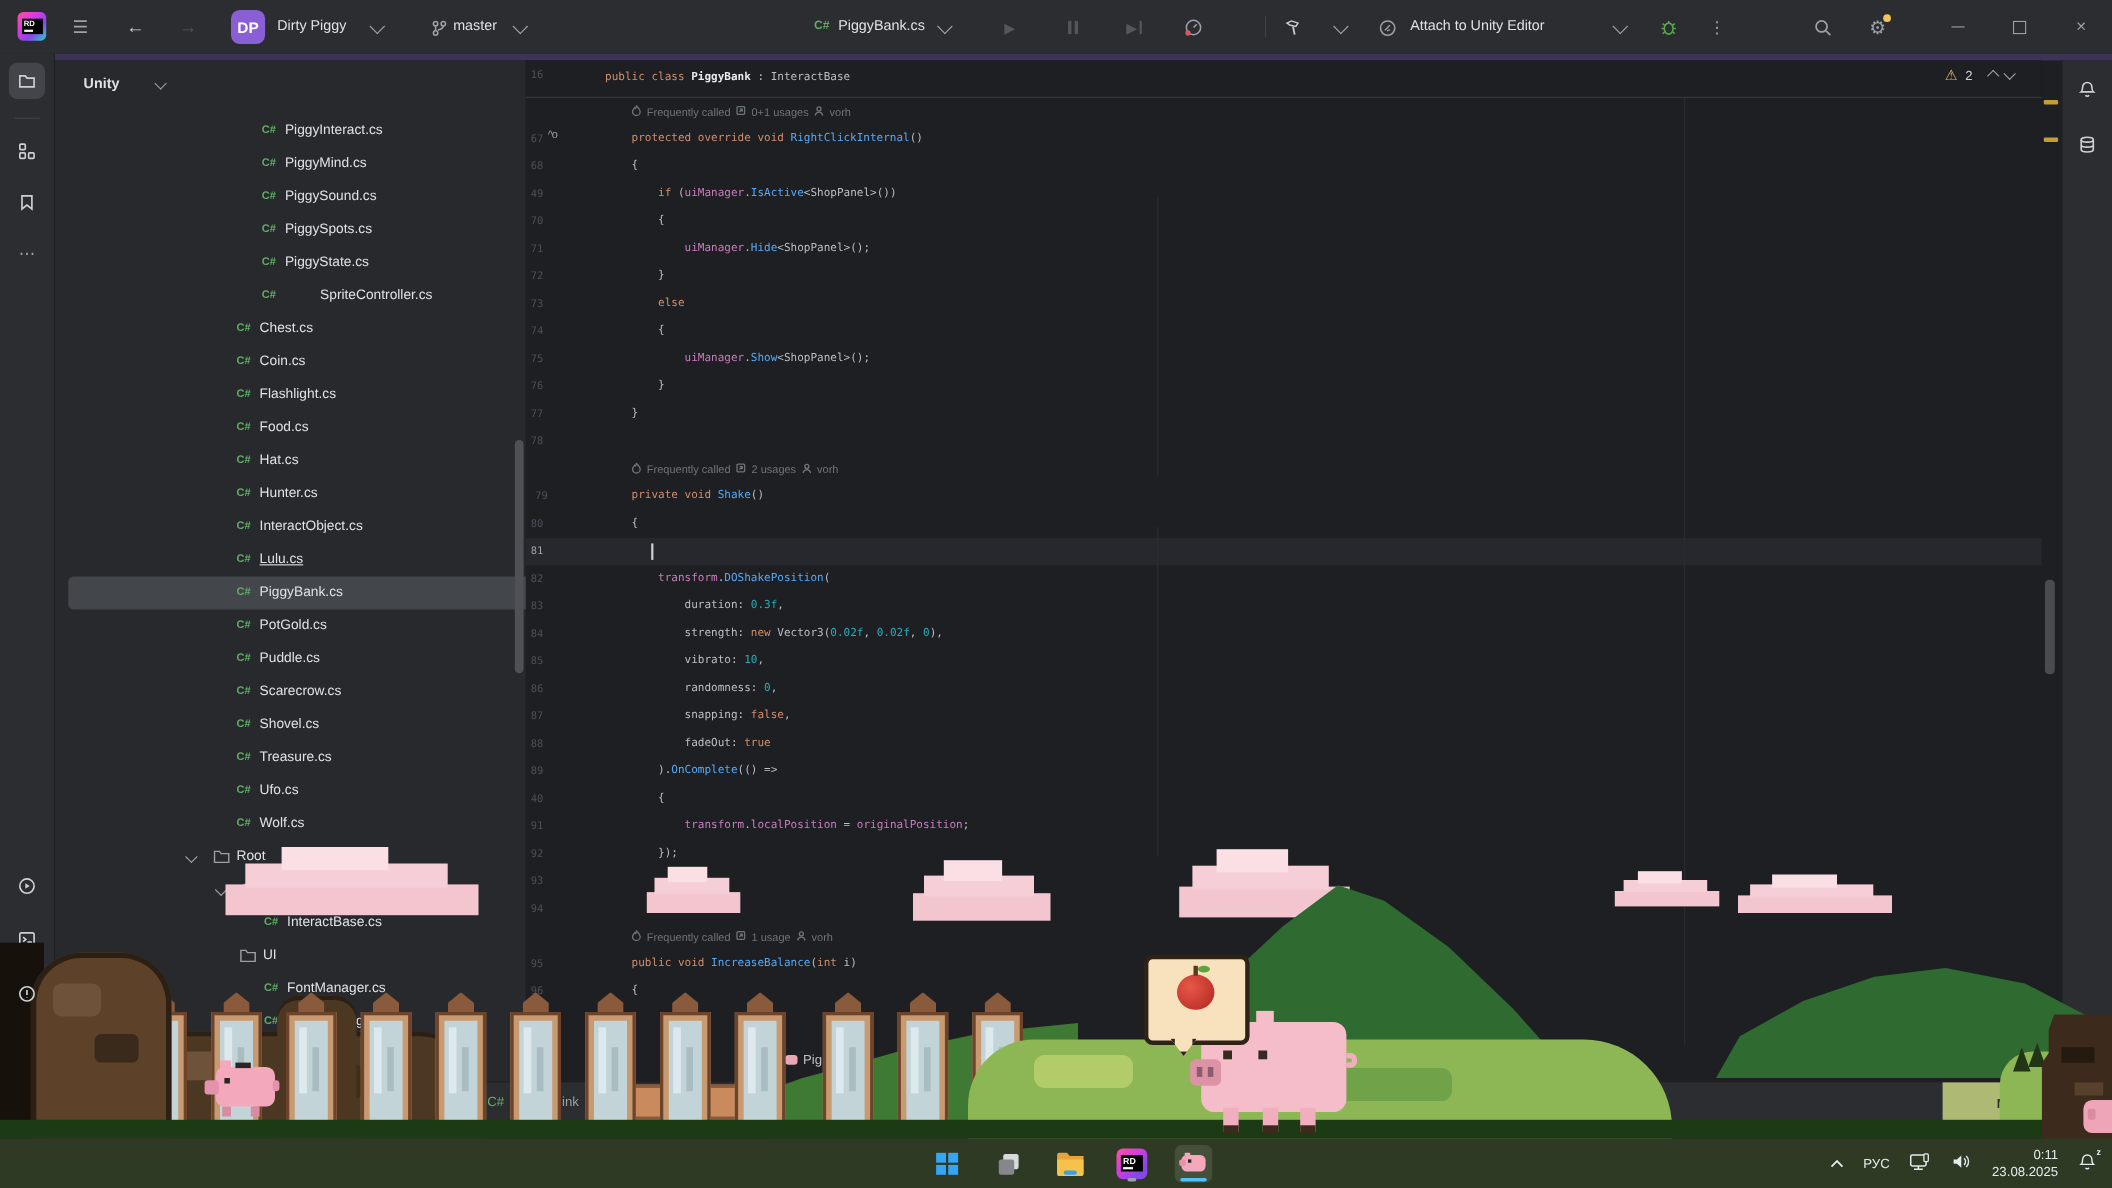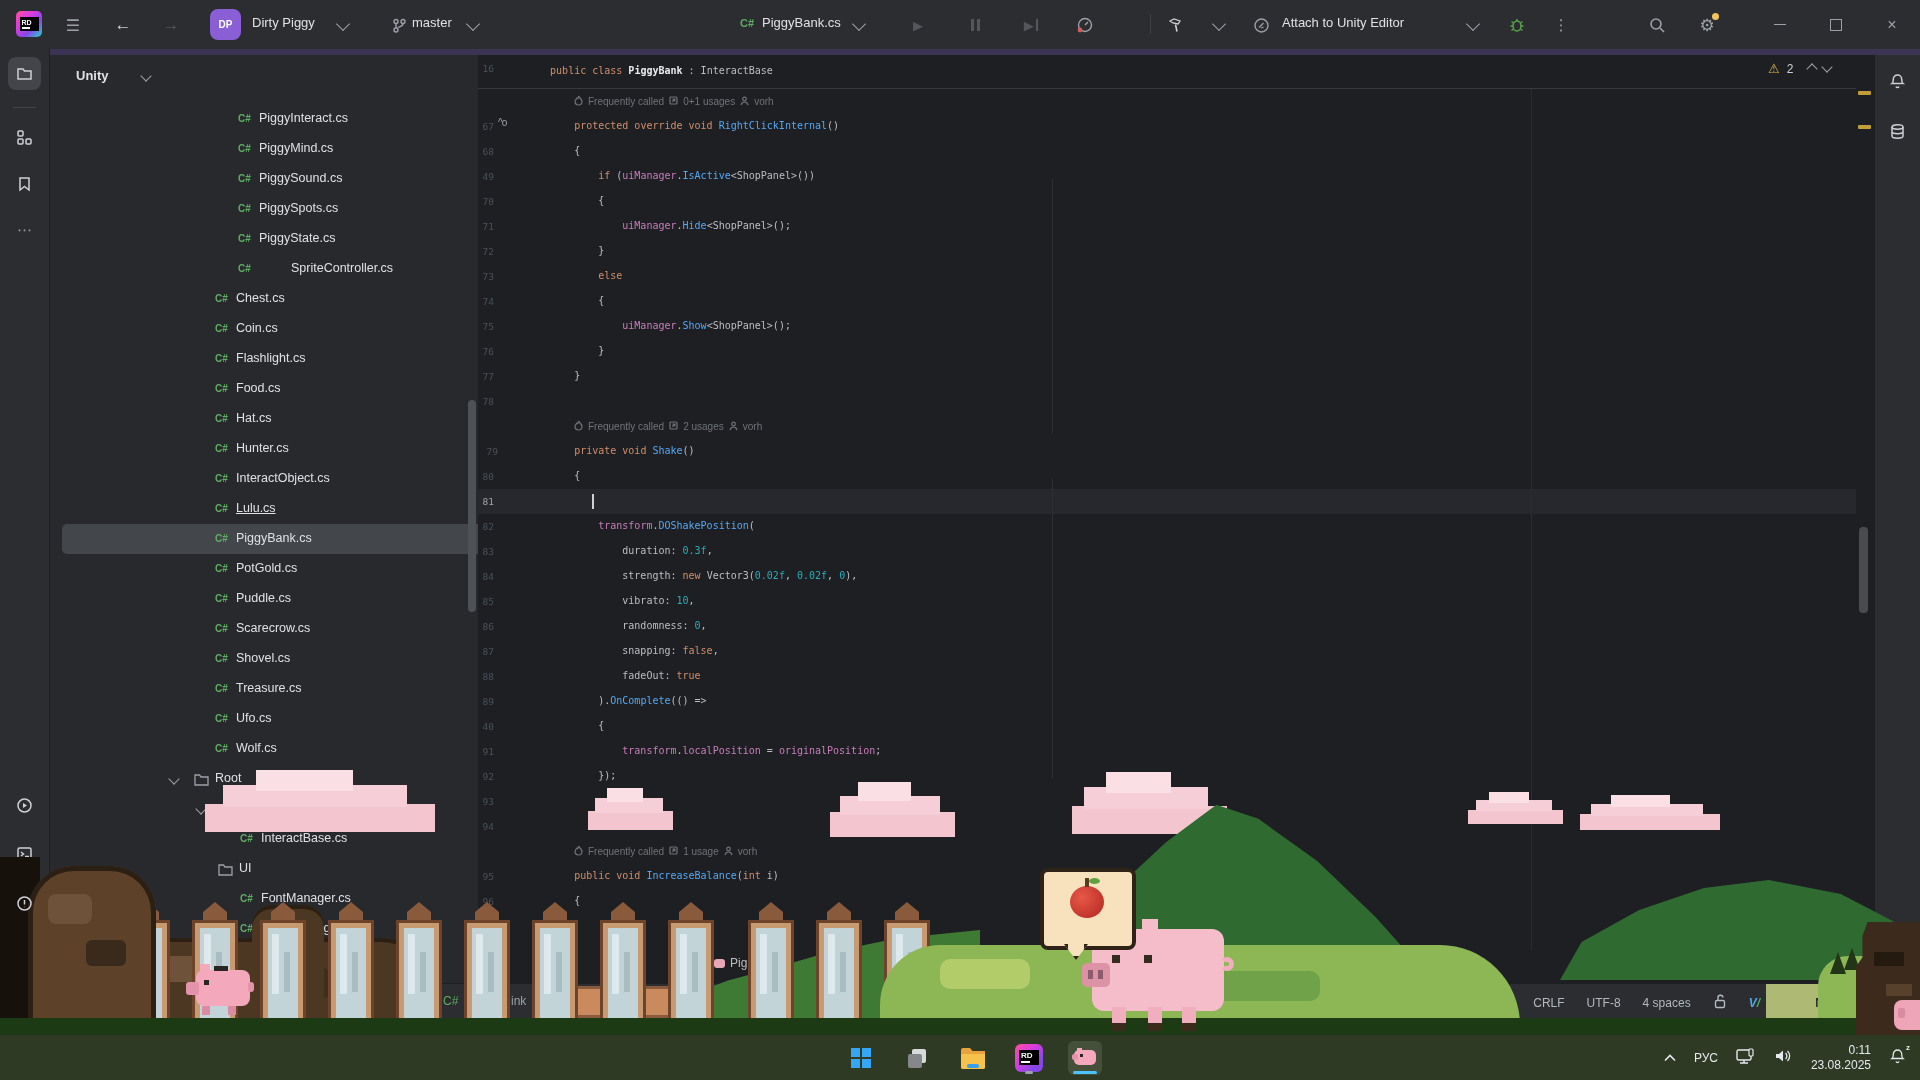--- a/index.html
+++ b/index.html
@@ -11,21 +11,21 @@
   .tb-ic{position:absolute;top:12px;width:26px;height:26px;display:flex;align-items:center;justify-content:center;color:#9da0a8;}
   .tb-txt{position:absolute;top:15px;font-size:13px;color:#dfe1e5;}
   .dim{color:#54565b!important;}
   #rd-logo{left:16px;top:11px;width:26px;height:26px;border-radius:5px;
     background:linear-gradient(135deg,#ff4da0 0%,#d93ce0 35%,#8747e8 65%,#21d7c6 100%);
     display:flex;align-items:center;justify-content:center;}
   #rd-logo .in{width:17px;height:14px;background:#000;display:flex;flex-direction:column;align-items:flex-start;justify-content:center;padding-left:2px;}
   #rd-logo .in b{color:#fff;font-size:7px;line-height:7px;}
   #rd-logo .in i{display:block;width:8px;height:2px;background:#fff;margin-top:1px;}
   #dp-badge{left:210px;top:9px;width:31px;height:31px;border-radius:8px;background:#8a5fd6;color:#fff;
-    font-weight:bold;font-size:10px;display:flex;align-items:center;justify-content:center;}
+    font-weight:bold;font-size:14px;display:flex;align-items:center;justify-content:center;}
   .chev{width:9px;height:9px;border-right:1.6px solid #9da0a8;border-bottom:1.6px solid #9da0a8;transform:rotate(45deg);display:inline-block;}
   .vdiv{position:absolute;top:14px;width:1px;height:20px;background:#3e4043;}
   .winbtn{position:absolute;top:0;width:56px;height:49px;display:flex;align-items:center;justify-content:center;color:#9da0a8;}
   
   #pstrip{left:49px;top:49px;width:1871px;height:6px;background:#3d3355;}
   
   #lrail{left:0;top:49px;width:49px;height:971px;background:#2b2d30;border-right:1px solid #1e1f22;}
   #rrail{left:1874px;top:55px;width:46px;height:928px;background:#2b2d30;border-left:1px solid #1e1f22;}
   .rail-ic{position:absolute;left:8px;width:33px;height:33px;border-radius:8px;display:flex;align-items:center;justify-content:center;color:#ced0d6;}
   .rail-ic.active{background:#43454a;}
@@ -570,36 +570,20 @@
   </div>
 
   <div class="abs" id="statusbar">
     <div id="navfrags">
         <span class="navfrag" style="left: 191px;">se</span>
         <span class="navfrag" style="left: 257px;">crip</span>
         <span class="navfrag" style="left: 326px;">oje</span>
         <span class="navfrag" style="left: 394px; color: rgb(95, 173, 101);">C#</span>
         <span class="navfrag" style="left: 462px;">ink</span>
       </div>
-    <div id="status-right">
-      <span><svg width="15" height="15" viewBox="0 0 15 15">
-            <circle cx="7.5" cy="7.5" r="5.5" stroke="#57965c" fill="none" stroke-width="2"></circle>
-          </svg></span>
-      <span style="color:#ced0d6;font-size:13px;font-style:italic;">λ</span>
-      <span style="color:#57a64a;font-size:12px;">▽</span>
-      <span>81:12</span>
-      <span>CRLF</span>
-      <span>UTF-8</span>
-      <span>4 spaces</span>
-      <span><svg width="14" height="15" viewBox="0 0 14 15">
-            <rect x="2.5" y="6.5" width="9" height="7" rx="1.5" stroke="#b4b8bf" fill="none" stroke-width="1.4"></rect>
-            <path d="M5 6.5V4a2.5 2.5 0 0 1 5-.5" stroke="#b4b8bf" fill="none" stroke-width="1.4"></path>
-          </svg></span>
-      <span style="font-weight:bold;font-style:italic;color:#4fa7e8;">V<span style="color:#4caf50;">/</span></span>
-    </div>
     <div id="mode-badge">NORMAL</div>
   </div>
 
   <div id="game-layer">
     <div id="clouds">
         <div class="abs cloud" style="left: 205px; top: 770px; width: 230px; height: 62px; z-index: 30;">
           <div class="cb" style="left: 0px; bottom: 0px; width: 230px; height: 28px;"></div>
           <div class="cm" style="left: 18px; bottom: 25px; width: 184px; height: 22px;"></div>
           <div class="ct" style="left: 51px; bottom: 41px; width: 97px; height: 21px;"></div>
         </div>

